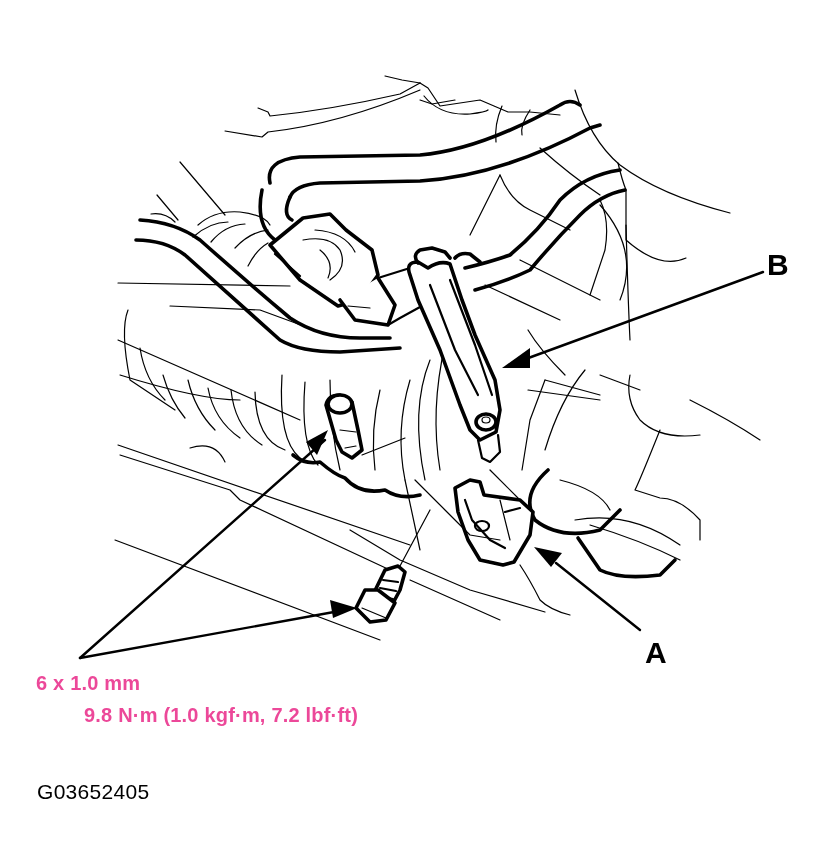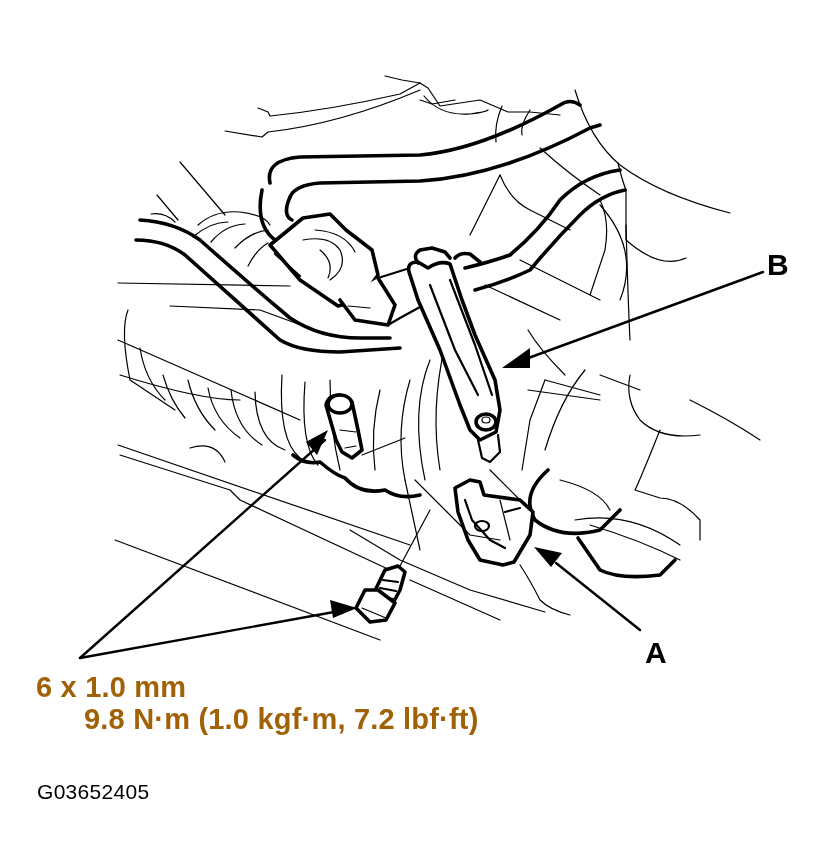--- a/index.html
+++ b/index.html
@@ -37,23 +37,23 @@
       color: #000;
     }
     #label-b { left: 767px; top: 250px; }
     #label-a { left: 645px; top: 638px; }
 
     .spec {
       position: absolute;
       left: 36px;
       font-family: "Liberation Sans", sans-serif;
       font-weight: bold;
-      font-size: 29px;
+      font-size: 20px;
       line-height: 1;
-      color: #a16207;
+      color: #ec4899;
       white-space: nowrap;
       letter-spacing: 0.2px;
     }
     #spec-size { top: 673px; }
     #spec-torque { top: 705px; margin-left: 48px; }
 
     .figure-id {
       position: absolute;
       left: 37px;
       top: 781px;

